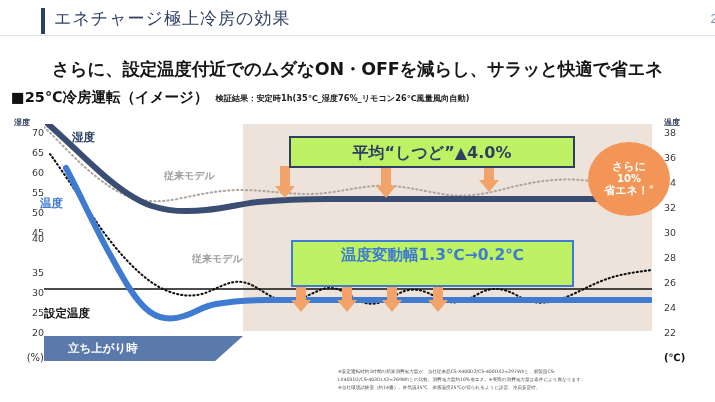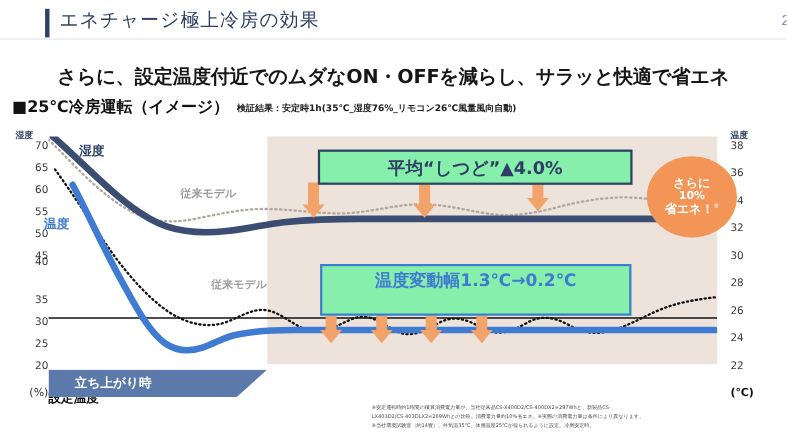--- a/index.html
+++ b/index.html
@@ -88,27 +88,27 @@
     position: absolute; font-size: 9.5px; color: #3a3a3a;
     font-family: "DejaVu Sans", sans-serif; width: 38px;
   }
   .ticks-left .tick { text-align: right; }
   .ticks-right .tick { text-align: left; }
 
   
   .lbl { position: absolute; font-family: "DejaVu Sans", sans-serif; font-weight: bold; }
   .lbl-humidity { left: 72px; top: 130px; font-size: 11.5px; color: #2e3f63; }
   .lbl-temp { left: 40px; top: 196px; font-size: 11.5px; color: #3f7bd0; }
-  .lbl-setpoint { left: 44px; top: 306px; font-size: 11.5px; color: #111; margin-top: 48px; }
+  .lbl-setpoint { left: 44px; top: 306px; font-size: 11.5px; color: #111; }
   .lbl-legacy-1 { left: 164px; top: 169px; font-size: 10px; color: #9e9e9e; }
   .lbl-legacy-2 { left: 192px; top: 252px; font-size: 10px; color: #9e9e9e; }
 
   
   .callout {
-    position: absolute; background: #86efac; text-align: center;
+    position: absolute; background: #bef264; text-align: center;
     font-family: "DejaVu Sans", sans-serif; font-weight: bold;
   }
   .callout-hum {
     left: 289px; top: 136px; width: 286px; height: 32px;
     border: 2.5px solid #2e3f63; color: #2e3f63;
     font-size: 16px; line-height: 29px;
   }
   .callout-temp {
     left: 291px; top: 240px; width: 283px; height: 47px;
     border: 2.5px solid #3f7bd0; color: #3f7bd0;

